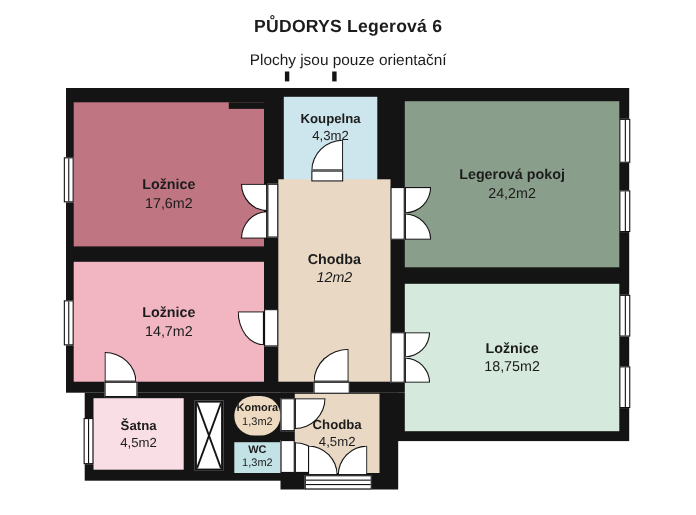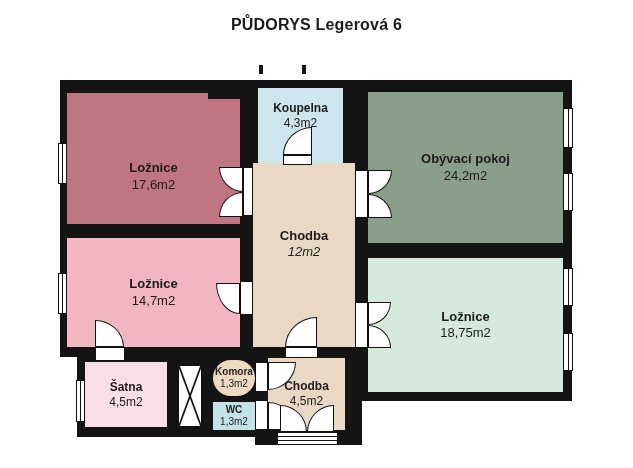--- a/index.html
+++ b/index.html
@@ -22,20 +22,21 @@
   .shaft{background:#fff;border:2px solid #111;box-sizing:border-box;}
   .threshold{background:#fff;border:1.5px solid #111;box-sizing:border-box;}
   .threshold i{position:absolute;left:0;right:0;height:1px;background:#111;display:block;}
 </style>
 </head>
 <body>
 
 <div class="stage">
 
   <div class="abs title">PŮDORYS Legerová 6</div>
+  <div class="abs subtitle">Plochy jsou pouze orientační</div>
 
   <div class="abs wall" style="left:60px;top:80px;width:512px;height:277px;"></div>
   <div class="abs wall" style="left:345px;top:357px;width:227px;height:44px;"></div>
   <div class="abs wall" style="left:77px;top:357px;width:191px;height:80px;"></div>
   <div class="abs wall" style="left:255px;top:357px;width:107px;height:88px;"></div>
   <div class="abs tick" style="left:259px;top:65px;width:4px;height:9px;"></div>
   <div class="abs tick" style="left:302px;top:65px;width:4px;height:9px;"></div>
 
   <div class="abs room fs13" style="left: 67px; top: 93px; width: 173px; height: 131px; background-color: rgb(191, 118, 130);">
     <span class="rlabel" style="transform:translateY(18px);">Ložnice</span>
@@ -57,21 +58,21 @@
     <span class="rlabel" style="transform:translateY(-12px);">Koupelna</span>
     <span class="rarea" style="transform:translateY(-12px);">4,3m2</span>
   </div>
 
   <div class="abs room fs13" style="left: 253px; top: 163px; width: 102px; height: 184px; background-color: rgb(233, 216, 196);">
     <span class="rlabel" style="transform:translateY(-11px);">Chodba</span>
     <span class="rarea" style="transform:translateY(-11px);font-style:italic;">12m2</span>
   </div>
 
   <div class="abs room fs13" style="left: 368px; top: 92px; width: 195px; height: 151px; background-color: rgb(138, 159, 139);">
-    <span class="rlabel">Obývací pokoj</span>
+    <span class="rlabel">Legerová pokoj</span>
     <span class="rarea">24,2m2</span>
   </div>
 
   <div class="abs room fs13" style="left: 368px; top: 258px; width: 195px; height: 134px; background-color: rgb(213, 233, 220);">
     <span class="rlabel">Ložnice</span>
     <span class="rarea">18,75m2</span>
   </div>
 
   <div class="abs room fs10" style="left: 213px; top: 360px; width: 42px; height: 36px; background-color: rgb(238, 218, 193); border-radius: 18px;">
     <span class="rlabel">Komora</span>

